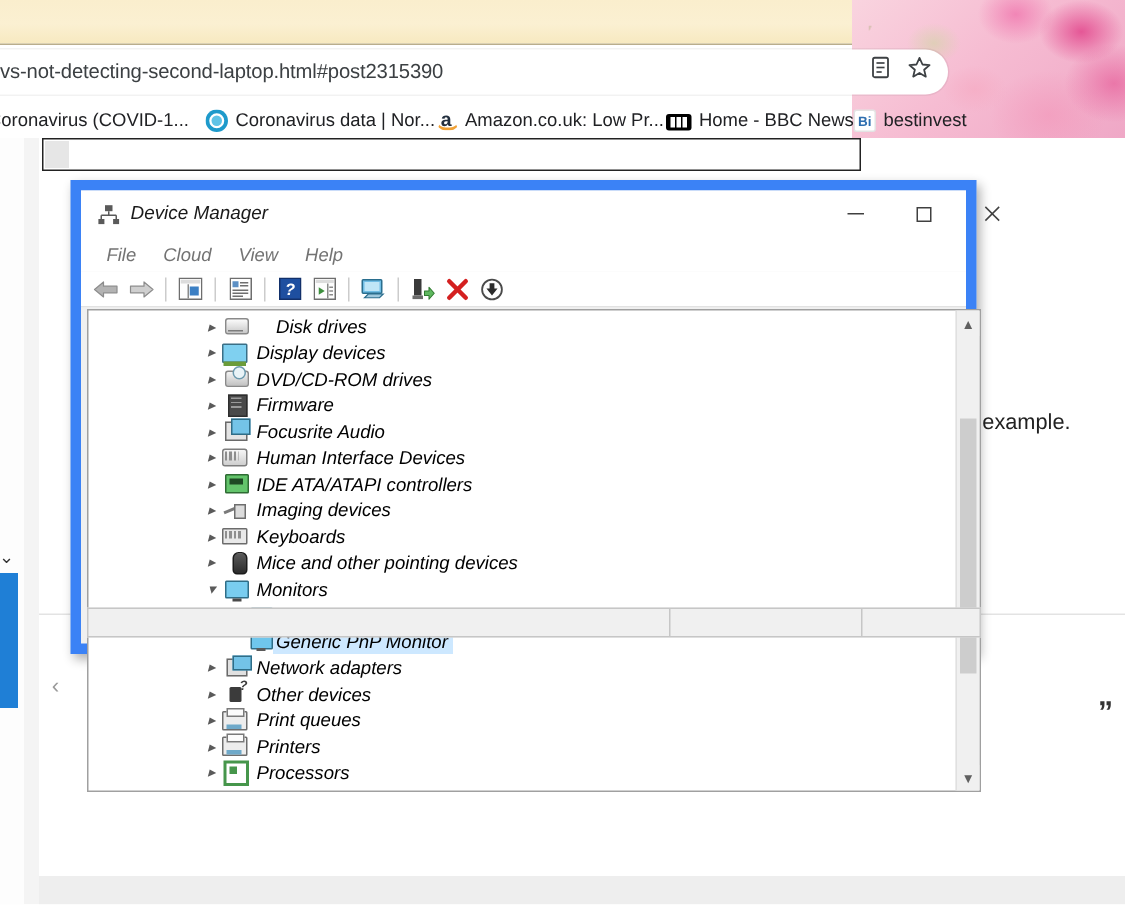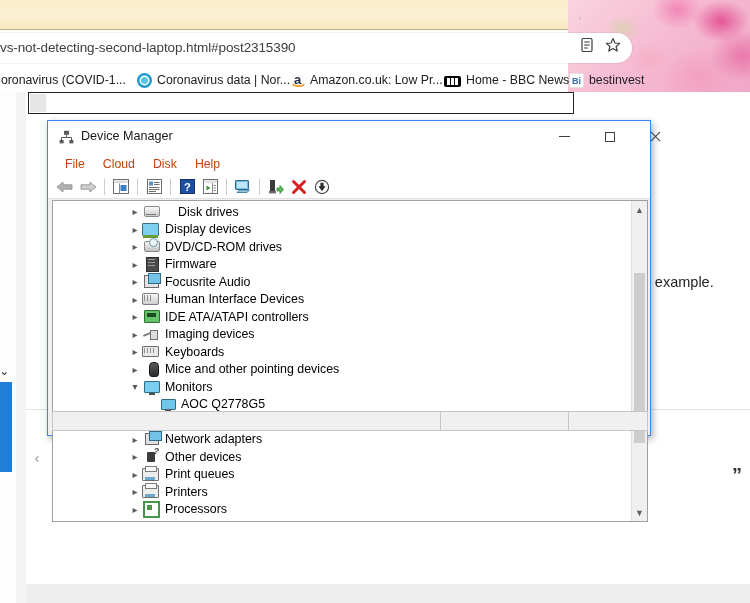--- a/index.html
+++ b/index.html
@@ -276,23 +276,24 @@
     background: #eeeeee;
   }
 
   
   .dm-window {
     position: absolute;
     left: 47px; top: 120px;
     width: 604px;
     height: 316px;
     background: #f0f0f0;
-    border: 1px solid #3b82f6;
+    border: 7px solid #3b82f6;
     box-sizing: border-box;
     box-shadow: 2px 3px 7px rgba(0,0,0,0.32);
+    font-style: italic;
   }
   .dm-titlebar {
     position: absolute;
     left: 0; top: 0;
     width: 100%;
     height: 31px;
     background: #ffffff;
     box-sizing: border-box;
   }
   .dm-title-icon {
@@ -335,21 +336,21 @@
     width: 100%;
     height: 23px;
     background: #ffffff;
     display: flex;
     align-items: center;
     padding-left: 8px;
     box-sizing: border-box;
   }
   .dm-menu-item {
     font-size: 12.3px;
-    color: #c2410c;
+    color: #737373;
     padding: 2px 9px;
     cursor: default;
   }
 
   .dm-toolbar {
     position: absolute;
     left: 0; top: 54px;
     width: 100%;
     height: 24px;
     background: #ffffff;
@@ -603,21 +604,21 @@
         <span class="glyph-max"></span>
       </div>
       <div class="winbtn btn-close">
         <span class="glyph-close"></span>
       </div>
     </div>
 
     <div class="dm-menubar">
       <div class="dm-menu-item">File</div>
       <div class="dm-menu-item">Cloud</div>
-      <div class="dm-menu-item">Disk</div>
+      <div class="dm-menu-item">View</div>
       <div class="dm-menu-item">Help</div>
     </div>
 
     <div class="dm-toolbar">
       <div class="tb">
         <svg width="18" height="16" viewBox="0 0 18 16">
           <polygon points="1,8 7,3 7,5.8 16,5.8 16,10.2 7,10.2 7,13" fill="#b3b3b3" stroke="#8c8c8c" stroke-width="0.8" stroke-linejoin="round"></polygon>
         </svg>
       </div>
       <div class="tb">

